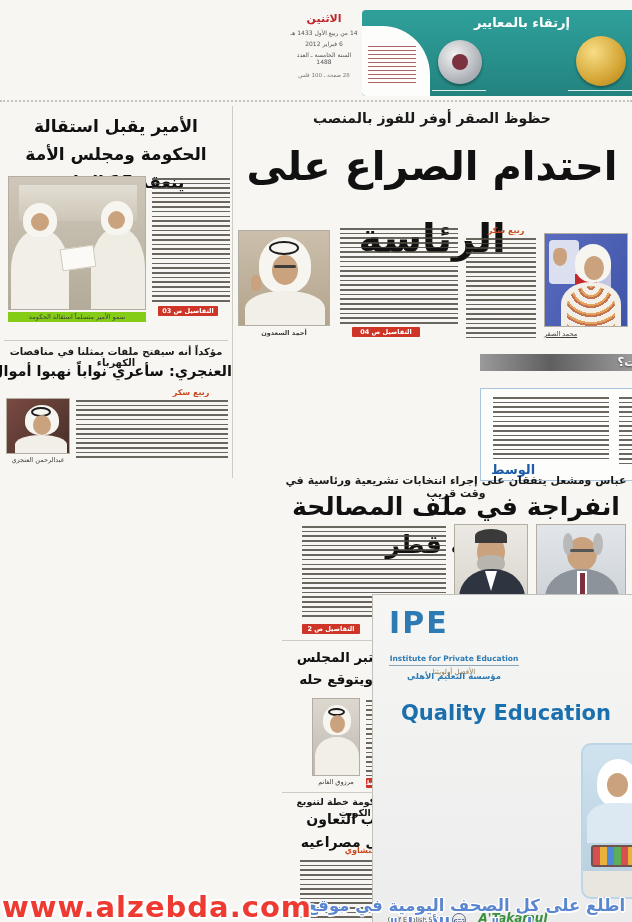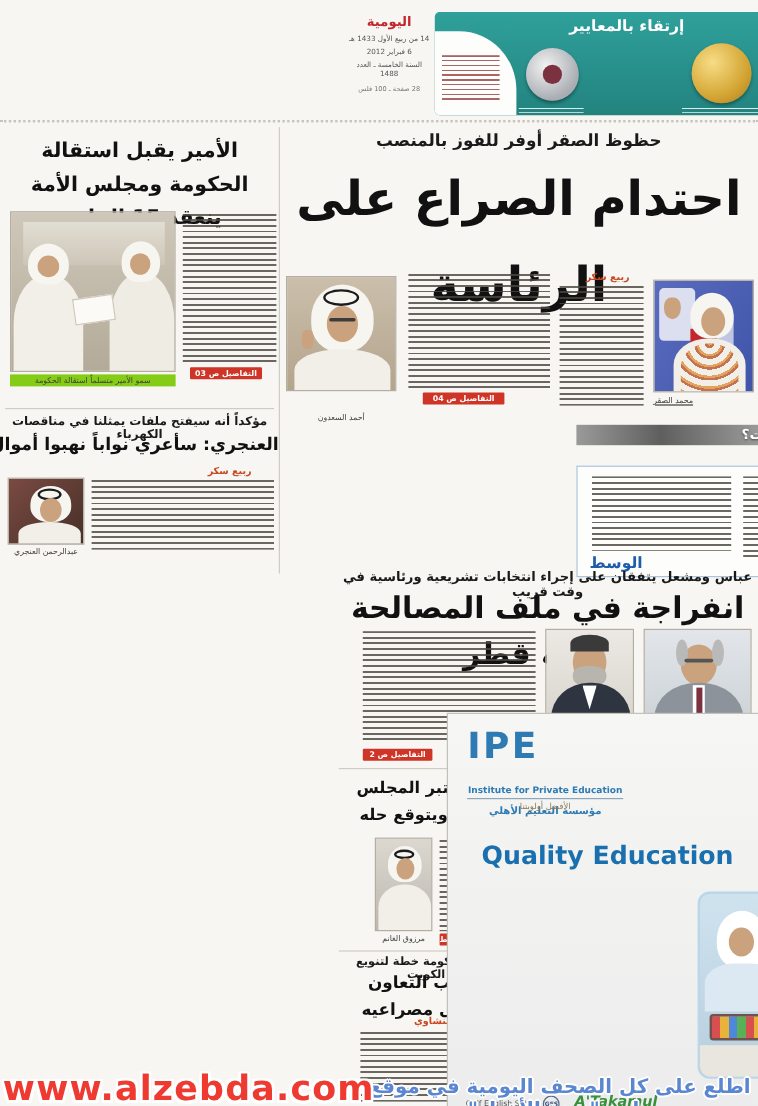--- a/index.html
+++ b/index.html
@@ -45,21 +45,21 @@
 
       <div class="abs" style="left:76px;top:30px;width:44px;height:44px;border-radius:50%;background:radial-gradient(circle at 38% 35%,#f2f2f2,#a9adb3 70%);box-shadow:0 2px 3px rgba(0,0,0,.35);">
         <div class="abs" style="left:14px;top:14px;width:16px;height:16px;border-radius:50%;background:#7c3140;"></div>
       </div>
       <div class="abs bars-w" style="left:206px;top:80px;width:64px;height:4px;"></div>
 
       <div class="abs bars-w" style="left:70px;top:80px;width:54px;height:4px;"></div>
     </div>
 
     <div class="abs c" style="left:290px;top:12px;width:68px;height:86px;">
-      <div style="color:#c1272d;font-weight:bold;font-size:11px;margin-bottom:4px;">اليومية</div>
+      <div style="color:#c1272d;font-weight:bold;font-size:11px;margin-bottom:4px;">الاثنين</div>
       <div class="cap" style="font-size:6px;margin-bottom:3px;color:#555;">14 من ربيع الأول 1433 هـ</div>
       <div class="cap" style="font-size:6px;margin-bottom:3px;color:#555;">6 فبراير 2012</div>
       <div class="cap" style="font-size:6px;margin-bottom:6px;color:#555;">السنة الخامسة ـ العدد 1488</div>
       <div class="cap" style="font-size:5.5px;color:#777;">28 صفحة ـ 100 فلس</div>
     </div>
 
     <div class="abs" style="left:0;top:100px;width:632px;border-top:2px dotted #c6c3bc;"></div>
   </div>
 
   <div class="abs vline" style="left:232px;top:106px;height:372px;"></div>
@@ -100,21 +100,21 @@
   <div class="abs hl c" style="left:236px;top:130px;width:392px;font-size:40px;line-height:1.8;">احتدام الصراع على الرئاسة</div>
 
   <div class="ph rel" style="left:238px;top:230px;width:92px;height:96px;background:linear-gradient(180deg,#cbbfac,#b3a48c);">
     <div class="ghutra" style="left:20px;top:6px;width:52px;height:56px;"></div>
     <div class="agal" style="left:30px;top:10px;width:30px;height:14px;"></div>
     <div class="face" style="left:33px;top:24px;width:26px;height:30px;"></div>
     <div class="abs" style="left:35px;top:34px;width:22px;height:3px;background:#3c3c3c;border-radius:2px;"></div>
     <div class="suit" style="left:6px;top:60px;width:80px;height:36px;background:#f2efe8;"></div>
     <div class="face" style="left:12px;top:44px;width:10px;height:16px;border-radius:40%;"></div>
   </div>
-  <div class="abs c cap" style="left:238px;top:344px;width:92px;">أحمد السعدون</div>
+  <div class="abs c cap" style="left:238px;top:329px;width:92px;font-weight:bold;">أحمد السعدون</div>
 
   <div class="abs bars" style="left:340px;top:228px;width:118px;height:98px;"></div>
   <div class="abs redlab" style="left:352px;top:327px;width:68px;">التفاصيل ص 04</div>
 
   <div class="abs byline c" style="left:476px;top:226px;width:60px;">ربيع سكر</div>
   <div class="abs bars" style="left:466px;top:238px;width:70px;height:100px;"></div>
 
   <div class="ph rel" style="left:544px;top:233px;width:84px;height:94px;background:linear-gradient(120deg,#5a6cc0,#3f54a8);">
     <div class="abs" style="left:4px;top:6px;width:30px;height:44px;background:#f4f4f8;border-radius:4px;opacity:.85;"></div>
     <div class="abs" style="left:40px;top:26px;width:26px;height:30px;background:#f4f4f8;border-radius:3px;opacity:.7;"></div>

